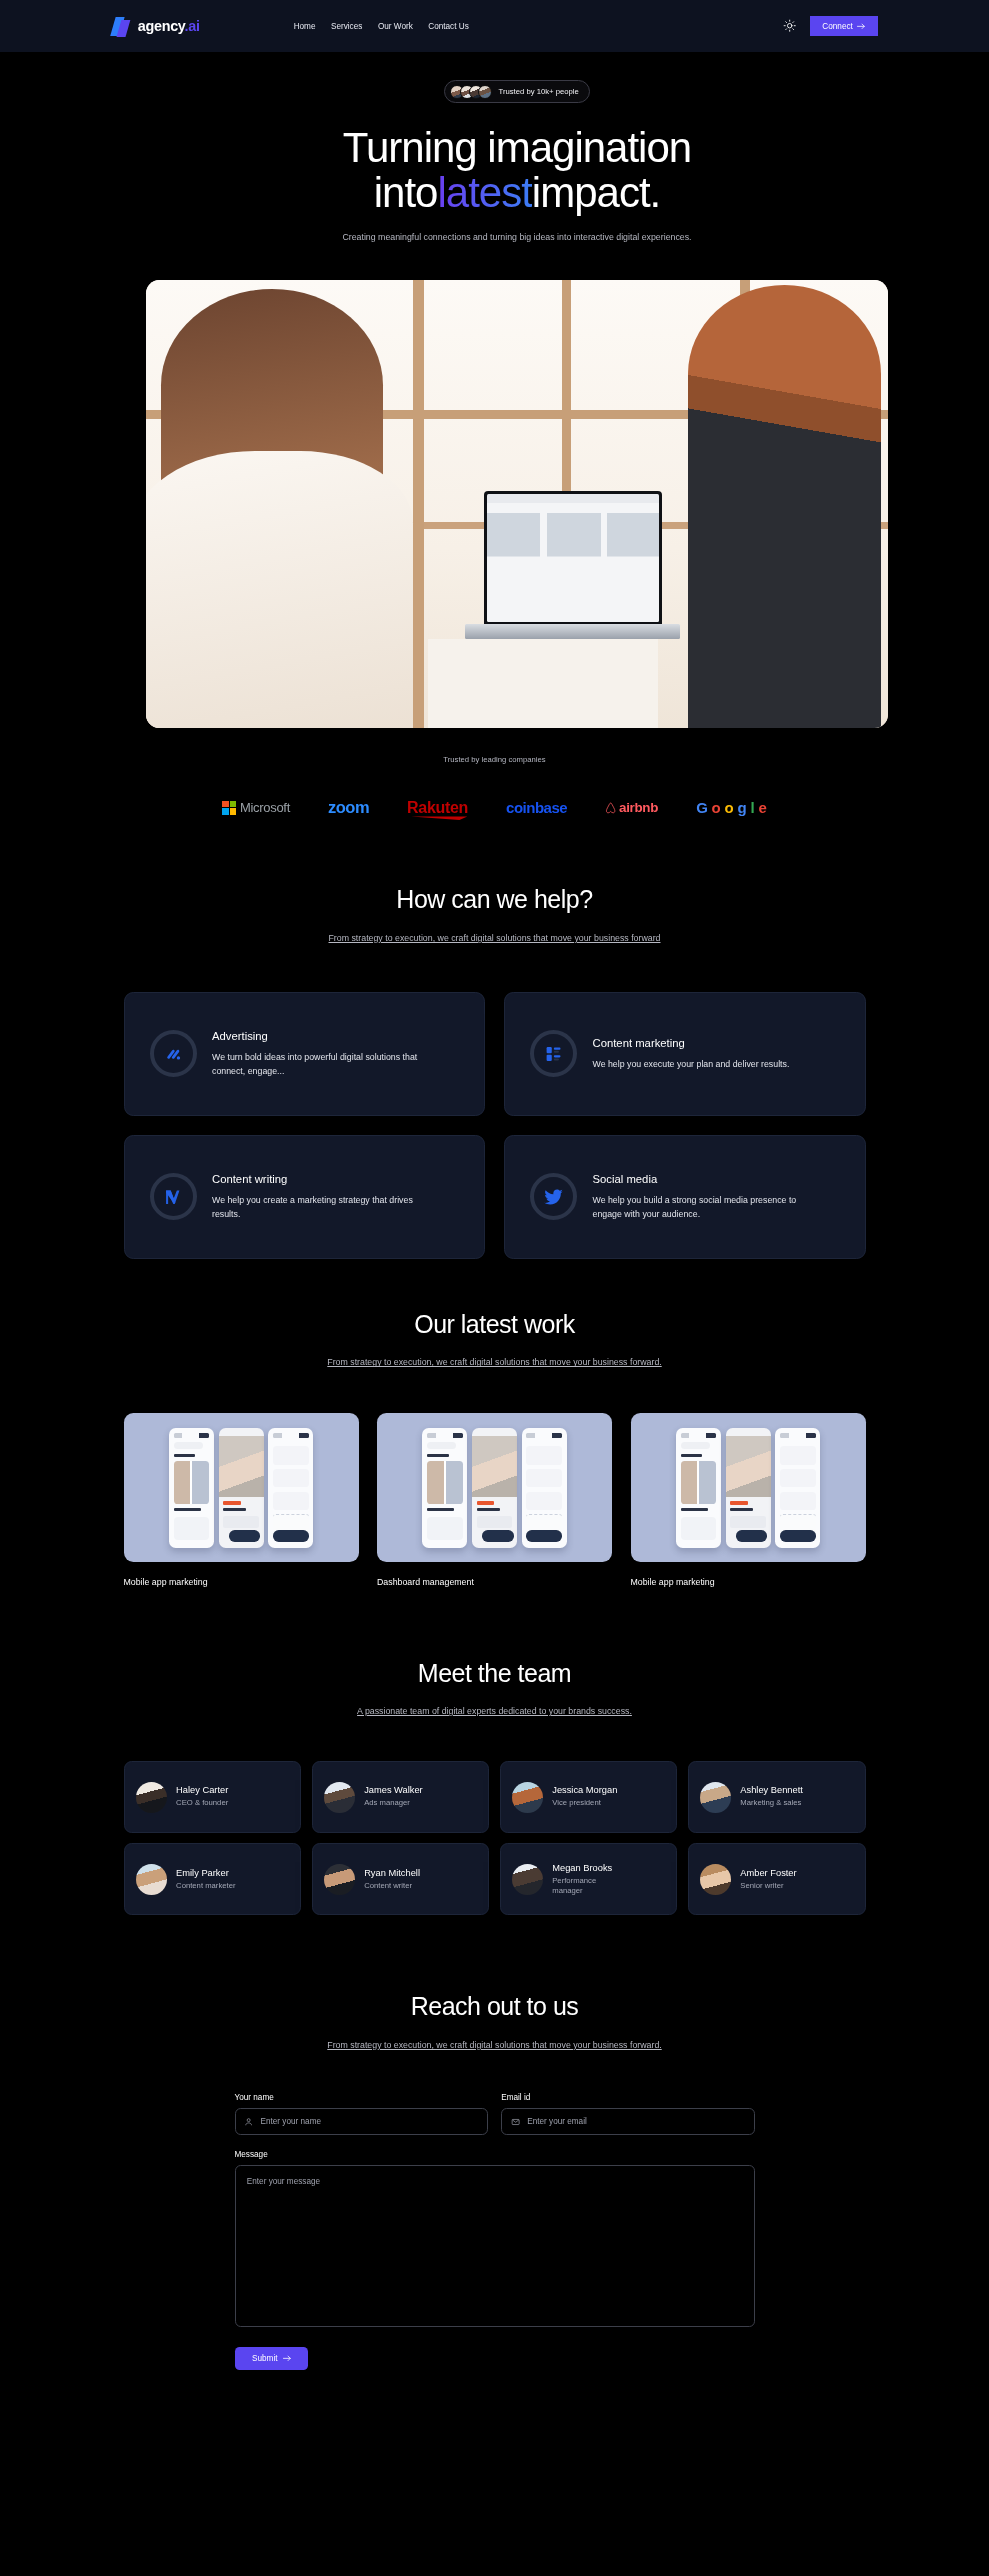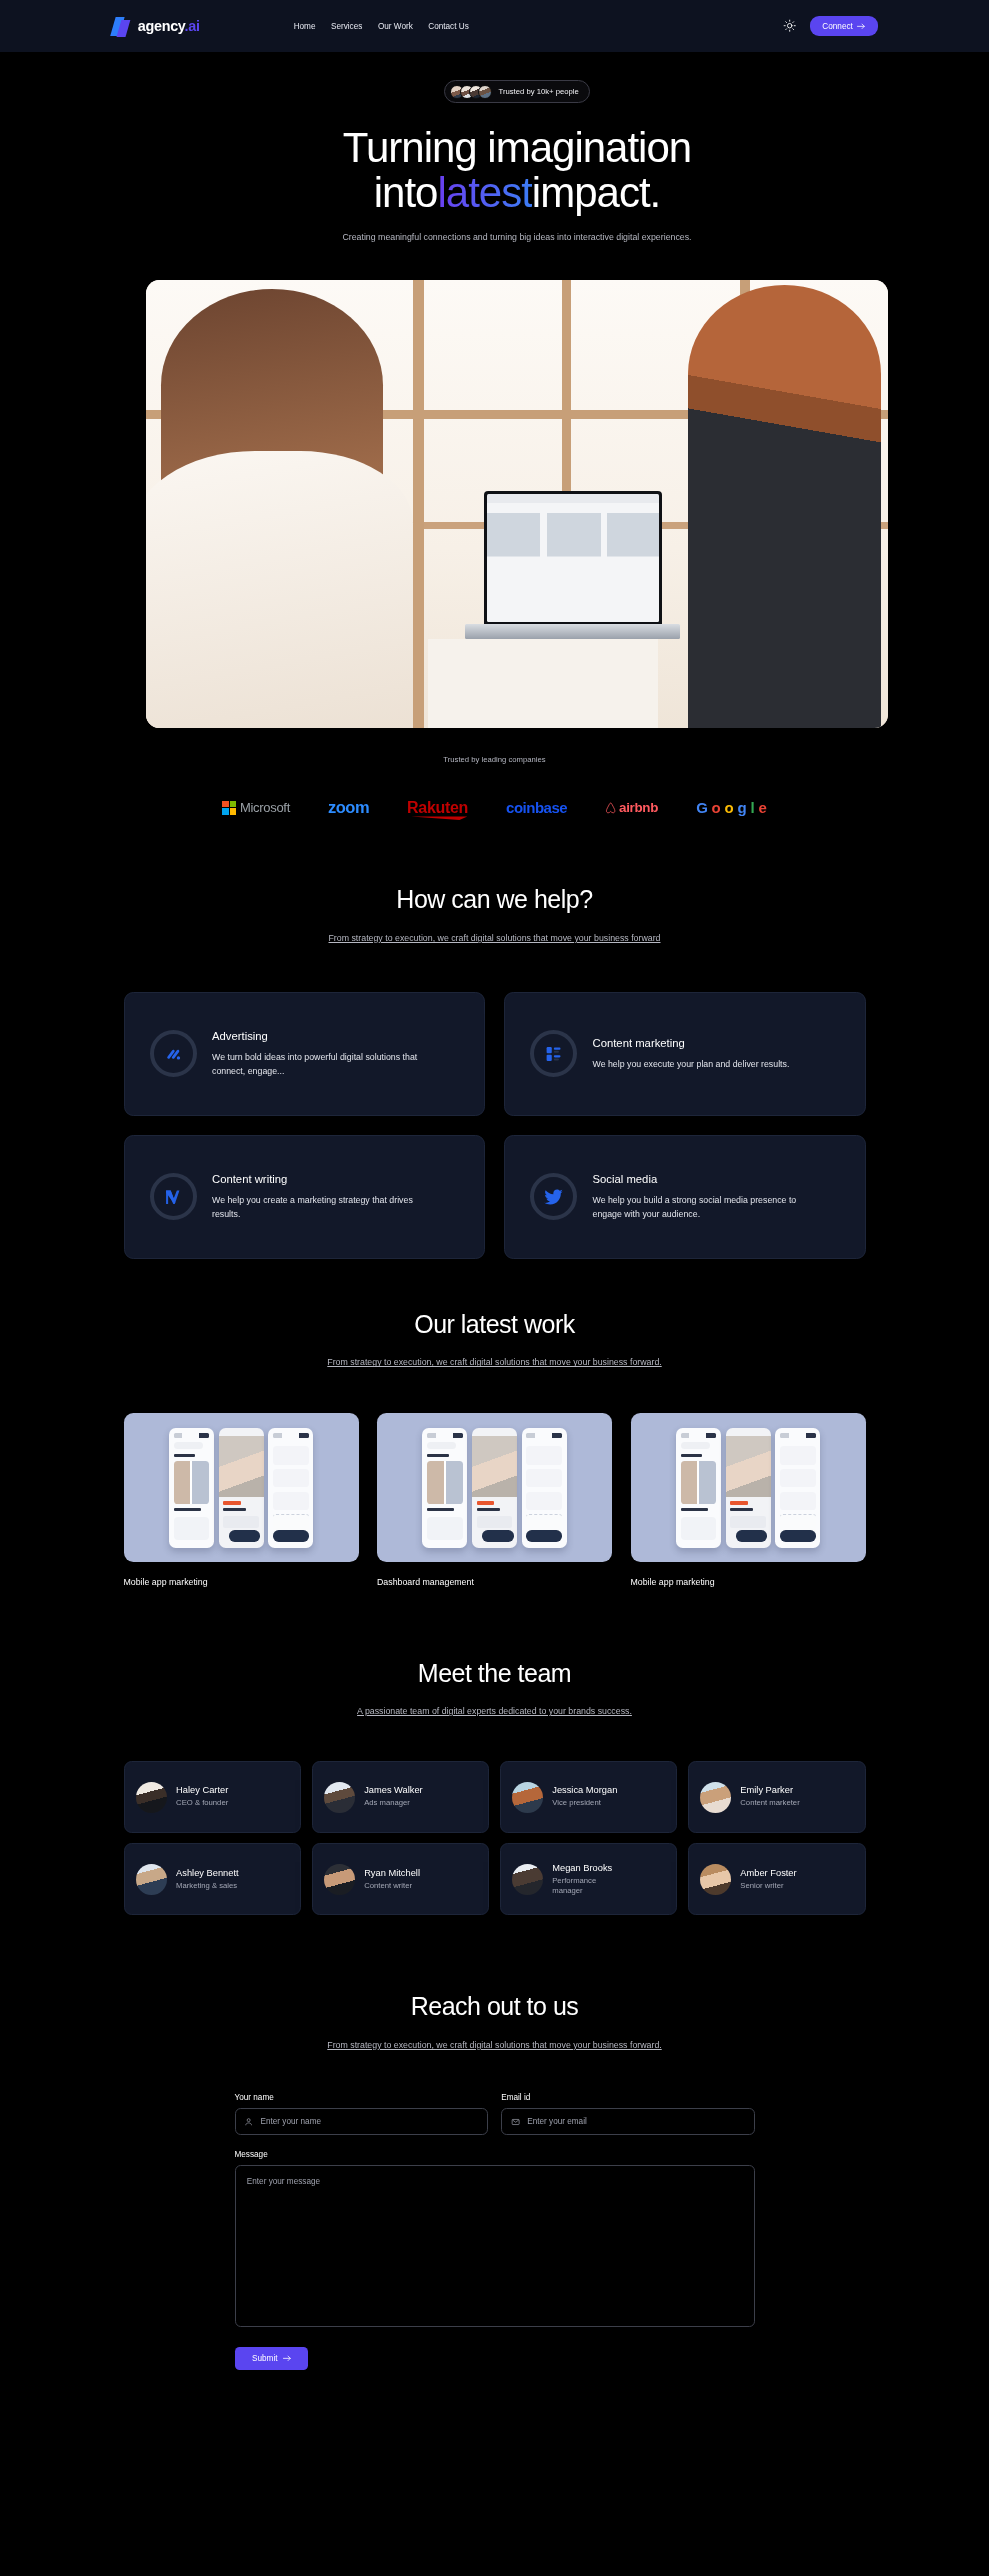--- a/index.html
+++ b/index.html
@@ -17,21 +17,21 @@
   .brand{display:flex;align-items:center;gap:5.2px;}
   .logo-mark{width:21.6px;height:21.6px;position:relative;flex:none;}
   .logo-mark .s1{position:absolute;left:1.5px;top:2.1px;width:9.3px;height:18.5px;background:#2d7dfa;transform:skewX(-16deg);}
   .logo-mark .s2{position:absolute;left:7.7px;top:5.2px;width:9.3px;height:16.5px;background:#5a45f0;transform:skewX(-16deg);}
   .brand-text{font-size:14.4px;font-weight:700;letter-spacing:-0.3px;}
   .brand-text .ai{color:#5a45f0;}
   .nav-links{display:flex;gap:15.5px;margin-left:94px;}
   .nav-links a{color:#e8eaf2;font-size:8.2px;text-decoration:none;}
   .nav-right{margin-left:auto;display:flex;align-items:center;gap:13.4px;}
   .sun-icon{width:13.4px;height:13.4px;display:block;}
-  .connect-btn{background:#5a45f0;color:#fff;border:none;border-radius:9px;
+  .connect-btn{background:#5a45f0;color:#fff;border:none;border-radius:0;
     padding:5.7px 12.4px;font-size:8.2px;display:flex;align-items:center;gap:4.6px;cursor:pointer;
     font-family:inherit;}
 
   
   .hero{padding-top:28px;text-align:center;padding-left:45px;}
   .trust-pill{display:inline-flex;align-items:center;gap:6.2px;border:0.5px solid #3a3a45;
     border-radius:15.5px;padding:3.6px 10.3px 3.6px 5.2px;background:#0a0a0d;}
   .avatars{display:flex;}
   .avatars .av{width:14px;height:14px;border-radius:50%;border:1px solid #111;margin-left:-4.6px;background-size:cover;}
   .avatars .av:first-child{margin-left:0;}
@@ -431,31 +431,31 @@
           </div>
         </div>
       <div class="team-card">
           <span class="t-av p3"></span>
           <div>
             <div class="t-name">Jessica Morgan</div>
             <div class="t-role">Vice president</div>
           </div>
         </div>
       <div class="team-card">
+          <span class="t-av p4"></span>
+          <div>
+            <div class="t-name">Ashley Bennett</div>
+            <div class="t-role">Marketing &amp; sales</div>
+          </div>
+        </div>
+      <div class="team-card">
           <span class="t-av p5"></span>
           <div>
             <div class="t-name">Emily Parker</div>
             <div class="t-role">Content marketer</div>
-          </div>
-        </div>
-      <div class="team-card">
-          <span class="t-av p4"></span>
-          <div>
-            <div class="t-name">Ashley Bennett</div>
-            <div class="t-role">Marketing &amp; sales</div>
           </div>
         </div>
       <div class="team-card">
           <span class="t-av p6"></span>
           <div>
             <div class="t-name">Ryan Mitchell</div>
             <div class="t-role">Content writer</div>
           </div>
         </div>
       <div class="team-card">

